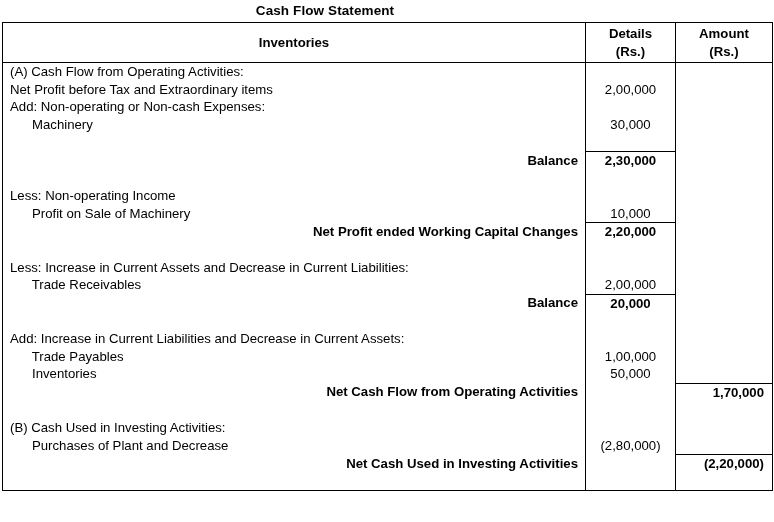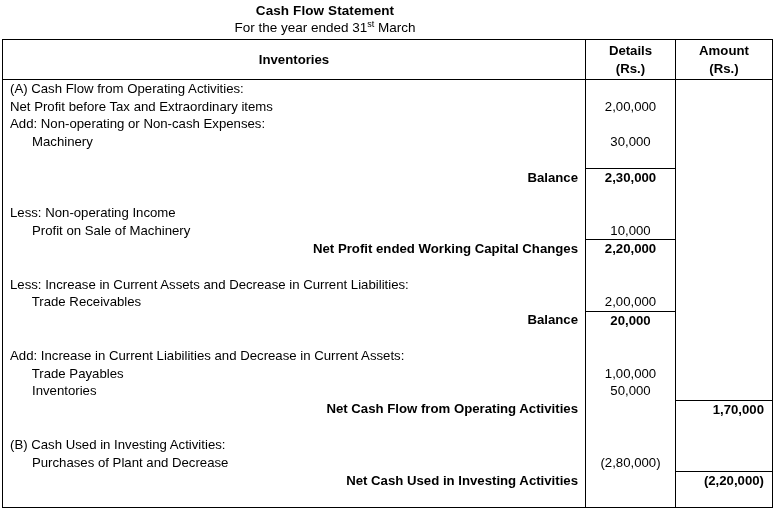--- a/index.html
+++ b/index.html
@@ -97,21 +97,20 @@
   .b { font-weight: bold; }
   .topline { border-top: 1.5px solid #000; }
   .blankrow td { height: 17.6px; }
 </style>
 </head>
 <body>
 
 <div class="page">
 
   <div class="doc-title">Cash Flow Statement</div>
-  <div class="doc-subtitle"><span>For the year ended 31</span><sup>st</sup><span> March</span></div>
 
   <table class="cfs">
     <colgroup>
       <col class="c-part">
       <col class="c-det">
       <col class="c-amt">
     </colgroup>
     <thead>
       <tr>
         <th class="th-part">Inventories</th>

